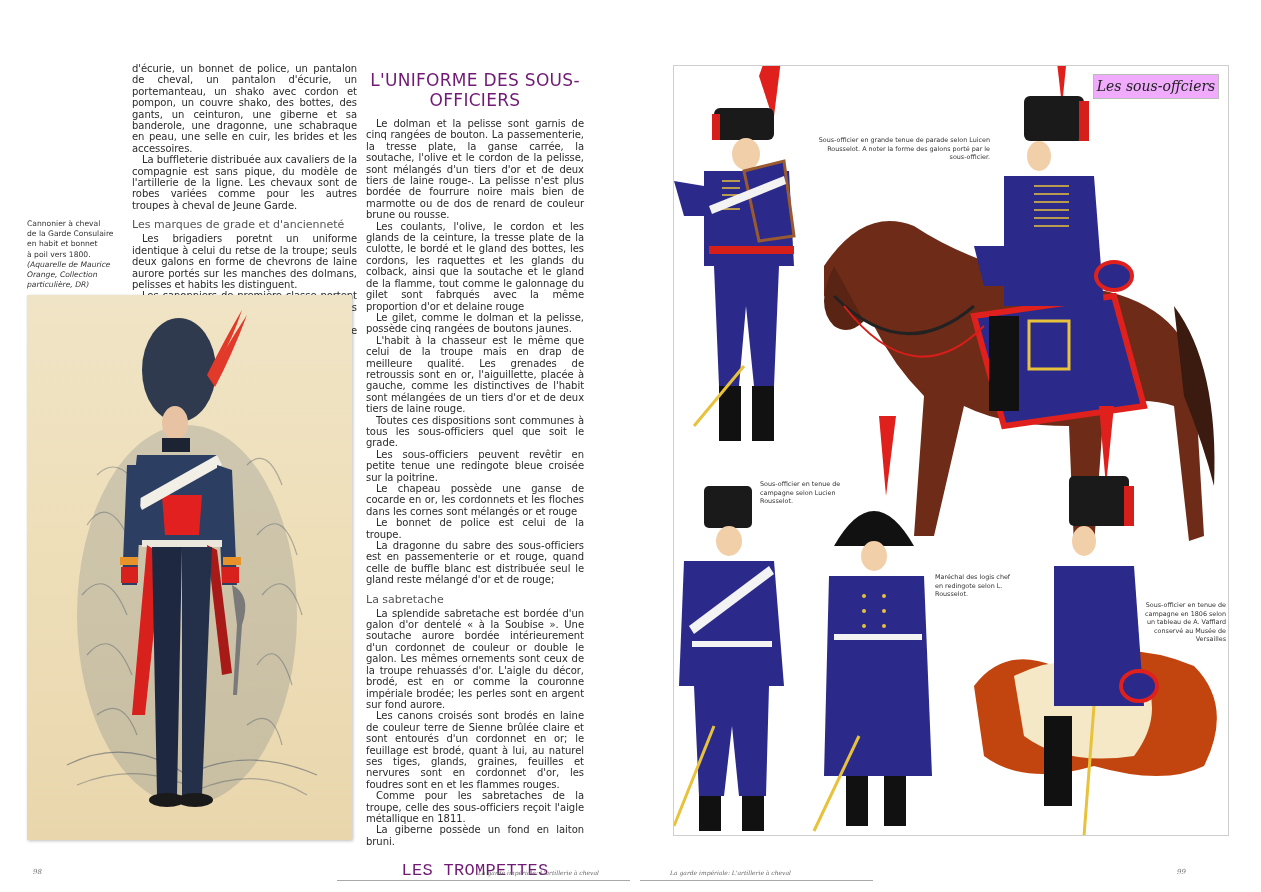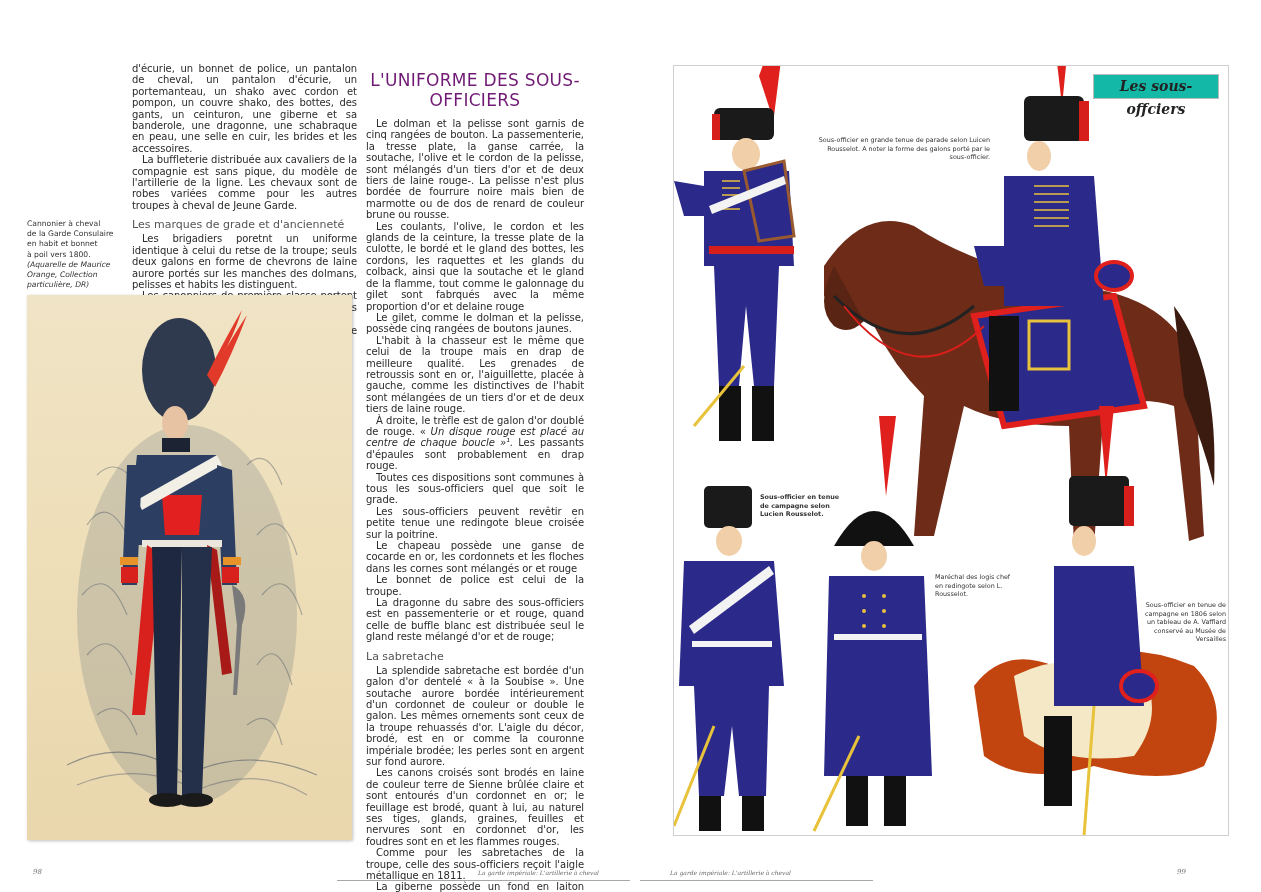--- a/index.html
+++ b/index.html
@@ -26,22 +26,22 @@
 
   .suite { font-size: 8.3px; font-style: italic; text-align: right; margin-top: 6px; }
 
   
   .watercolor { position: absolute; left: 27px; top: 295px; width: 325px; height: 545px;
     background: linear-gradient(180deg, #f0e4c6 0%, #eedfb9 45%, #e9d6ad 100%);
     box-shadow: 1px 1px 3px rgba(0,0,0,0.25); overflow: hidden; }
 
   
   .plate { position: absolute; left: 673px; top: 65px; width: 556px; height: 771px; border: 1px solid #cfcfcf; background: #fff; overflow: hidden; }
-  .plate-title { position: absolute; left: 1093px; top: 74px; width: 126px; height: 25px; border: 1px solid #bbb; background: #14b8a6;
-    font-family: "DejaVu Serif", serif; font-style: italic; font-size: 14px; text-align: center; line-height: 23px; color: #222; font-weight: bold; }
+  .plate-title { position: absolute; left: 1093px; top: 74px; width: 126px; height: 25px; border: 1px solid #bbb; background: #f0abfc;
+    font-family: "DejaVu Serif", serif; font-style: italic; font-size: 14px; text-align: center; line-height: 23px; color: #222; }
   .plate-caption { position: absolute; font-size: 6.4px; line-height: 8.6px; color: #333; }
 
   .folio { position: absolute; top: 868px; font-size: 7px; color: #777; font-family: "DejaVu Serif", serif; font-style: italic; }
   .running { position: absolute; top: 869px; font-size: 6px; color: #666; font-family: "DejaVu Serif", serif; font-style: italic; }
   .rule { position: absolute; top: 880px; height: 1px; background: #a8a8a8; }
 
   svg { display: block; }
 </style>
 </head>
 <body>
@@ -110,25 +110,20 @@
       <path d="M205 290 Q225 300 215 330 L210 400 L206 400 L210 330 Z" fill="#7a7a7a"></path>
     </svg>
   </div>
 
   <div class="col-mid">
     <h2 class="section-title">L'UNIFORME DES SOUS-OFFICIERS</h2>
     <p class="p indent">Le dolman et la pelisse sont garnis de cinq rangées de bouton. La passementerie, la tresse plate, la ganse carrée, la soutache, l'olive et le cordon de la pelisse, sont mélangés d'un tiers d'or et de deux tiers de laine rouge-. La pelisse n'est plus bordée de fourrure noire mais bien de marmotte ou de dos de renard de couleur brune ou rousse.</p>
     <p class="p indent">Les coulants, l'olive, le cordon et les glands de la ceinture, la tresse plate de la culotte, le bordé et le gland des bottes, les cordons, les raquettes et les glands du colback, ainsi que la soutache et le gland de la flamme, tout comme le galonnage du gilet sont fabrqués avec la même proportion d'or et delaine rouge</p>
     <p class="p indent">Le gilet, comme le dolman et la pelisse, possède cinq rangées de boutons jaunes.</p>
     <p class="p indent">L'habit à la chasseur est le même que celui de la troupe mais en drap de meilleure qualité. Les grenades de retroussis sont en or, l'aiguillette, placée à gauche, comme les distinctives de l'habit sont mélangées de un tiers d'or et de deux tiers de laine rouge.</p>
-    <p class="p indent">
-      <span>À droite, le trèfle est de galon d'or doublé de rouge. «</span>
-      <em>Un disque rouge est placé au centre de chaque boucle »¹.</em>
-      <span>Les passants d'épaules sont probablement en drap rouge.</span>
-    </p>
     <p class="p indent">Toutes ces dispositions sont communes à tous les sous-officiers quel que soit le grade.</p>
     <p class="p indent">Les sous-officiers peuvent revêtir en petite tenue une redingote bleue croisée sur la poitrine.</p>
     <p class="p indent">Le chapeau possède une ganse de cocarde en or, les cordonnets et les floches dans les cornes sont mélangés or et rouge</p>
     <p class="p indent">Le bonnet de police est celui de la troupe.</p>
     <p class="p indent">La dragonne du sabre des sous-officiers est en passementerie or et rouge, quand celle de buffle blanc est distribuée seul le gland reste mélangé d'or et de rouge;</p>
     <h3 class="subhead">La sabretache</h3>
     <p class="p indent">La splendide sabretache est bordée d'un galon d'or dentelé « à la Soubise ». Une soutache aurore bordée intérieurement d'un cordonnet de couleur or double le galon. Les mêmes ornements sont ceux de la troupe rehuassés d'or. L'aigle du décor, brodé, est en or comme la couronne impériale brodée; les perles sont en argent sur fond aurore.</p>
     <p class="p indent">Les canons croisés sont brodés en laine de couleur terre de Sienne brûlée claire et sont entourés d'un cordonnet en or; le feuillage est brodé, quant à lui, au naturel ses tiges, glands, graines, feuilles et nervures sont en cordonnet d'or, les foudres sont en et les flammes rouges.</p>
     <p class="p indent">Comme pour les sabretaches de la troupe, celle des sous-officiers reçoit l'aigle métallique en 1811.</p>
     <p class="p indent">La giberne possède un fond en laiton bruni.</p>
@@ -245,19 +240,19 @@
       <ellipse cx="465" cy="620" rx="18" ry="15" fill="#2b2a8a" stroke="#e0201c" stroke-width="4"></ellipse>
       <rect x="370" y="650" width="28" height="90" fill="#111"></rect>
       <path d="M410 770 L420 640" stroke="#e8c23a" stroke-width="3"></path>
     </g>
   </svg>
 </div>
 
 <div class="plate-title">Les sous-offciers</div>
 
 <div class="plate-caption" style="left:815px; top:136px; width:175px; text-align:right;">Sous-officier en grande tenue de parade selon Luicen Rousselot. A noter la forme des galons porté par le sous-officier.</div>
-<div class="plate-caption" style="left:760px; top:493px; width:85px;font-weight:bold;">Sous-officier en tenue de campagne selon Lucien Rousselot.</div>
+<div class="plate-caption" style="left:760px; top:480px; width:85px;">Sous-officier en tenue de campagne selon Lucien Rousselot.</div>
 <div class="plate-caption" style="left:935px; top:573px; width:78px;">Maréchal des logis chef en redingote selon L. Rousselot.</div>
 <div class="plate-caption" style="left:1141px; top:601px; width:85px;text-align:right;">Sous-officier en tenue de campagne en 1806 selon un tableau de A. Vafflard conservé au Musée de Versailles</div>
 
 <div class="running" style="left:670px;">La garde impériale: L'artillerie à cheval</div>
 <div class="rule" style="left:640px; width:233px;"></div>
 <div class="folio" style="left:1177px;">99</div>
 
 </body></html>

